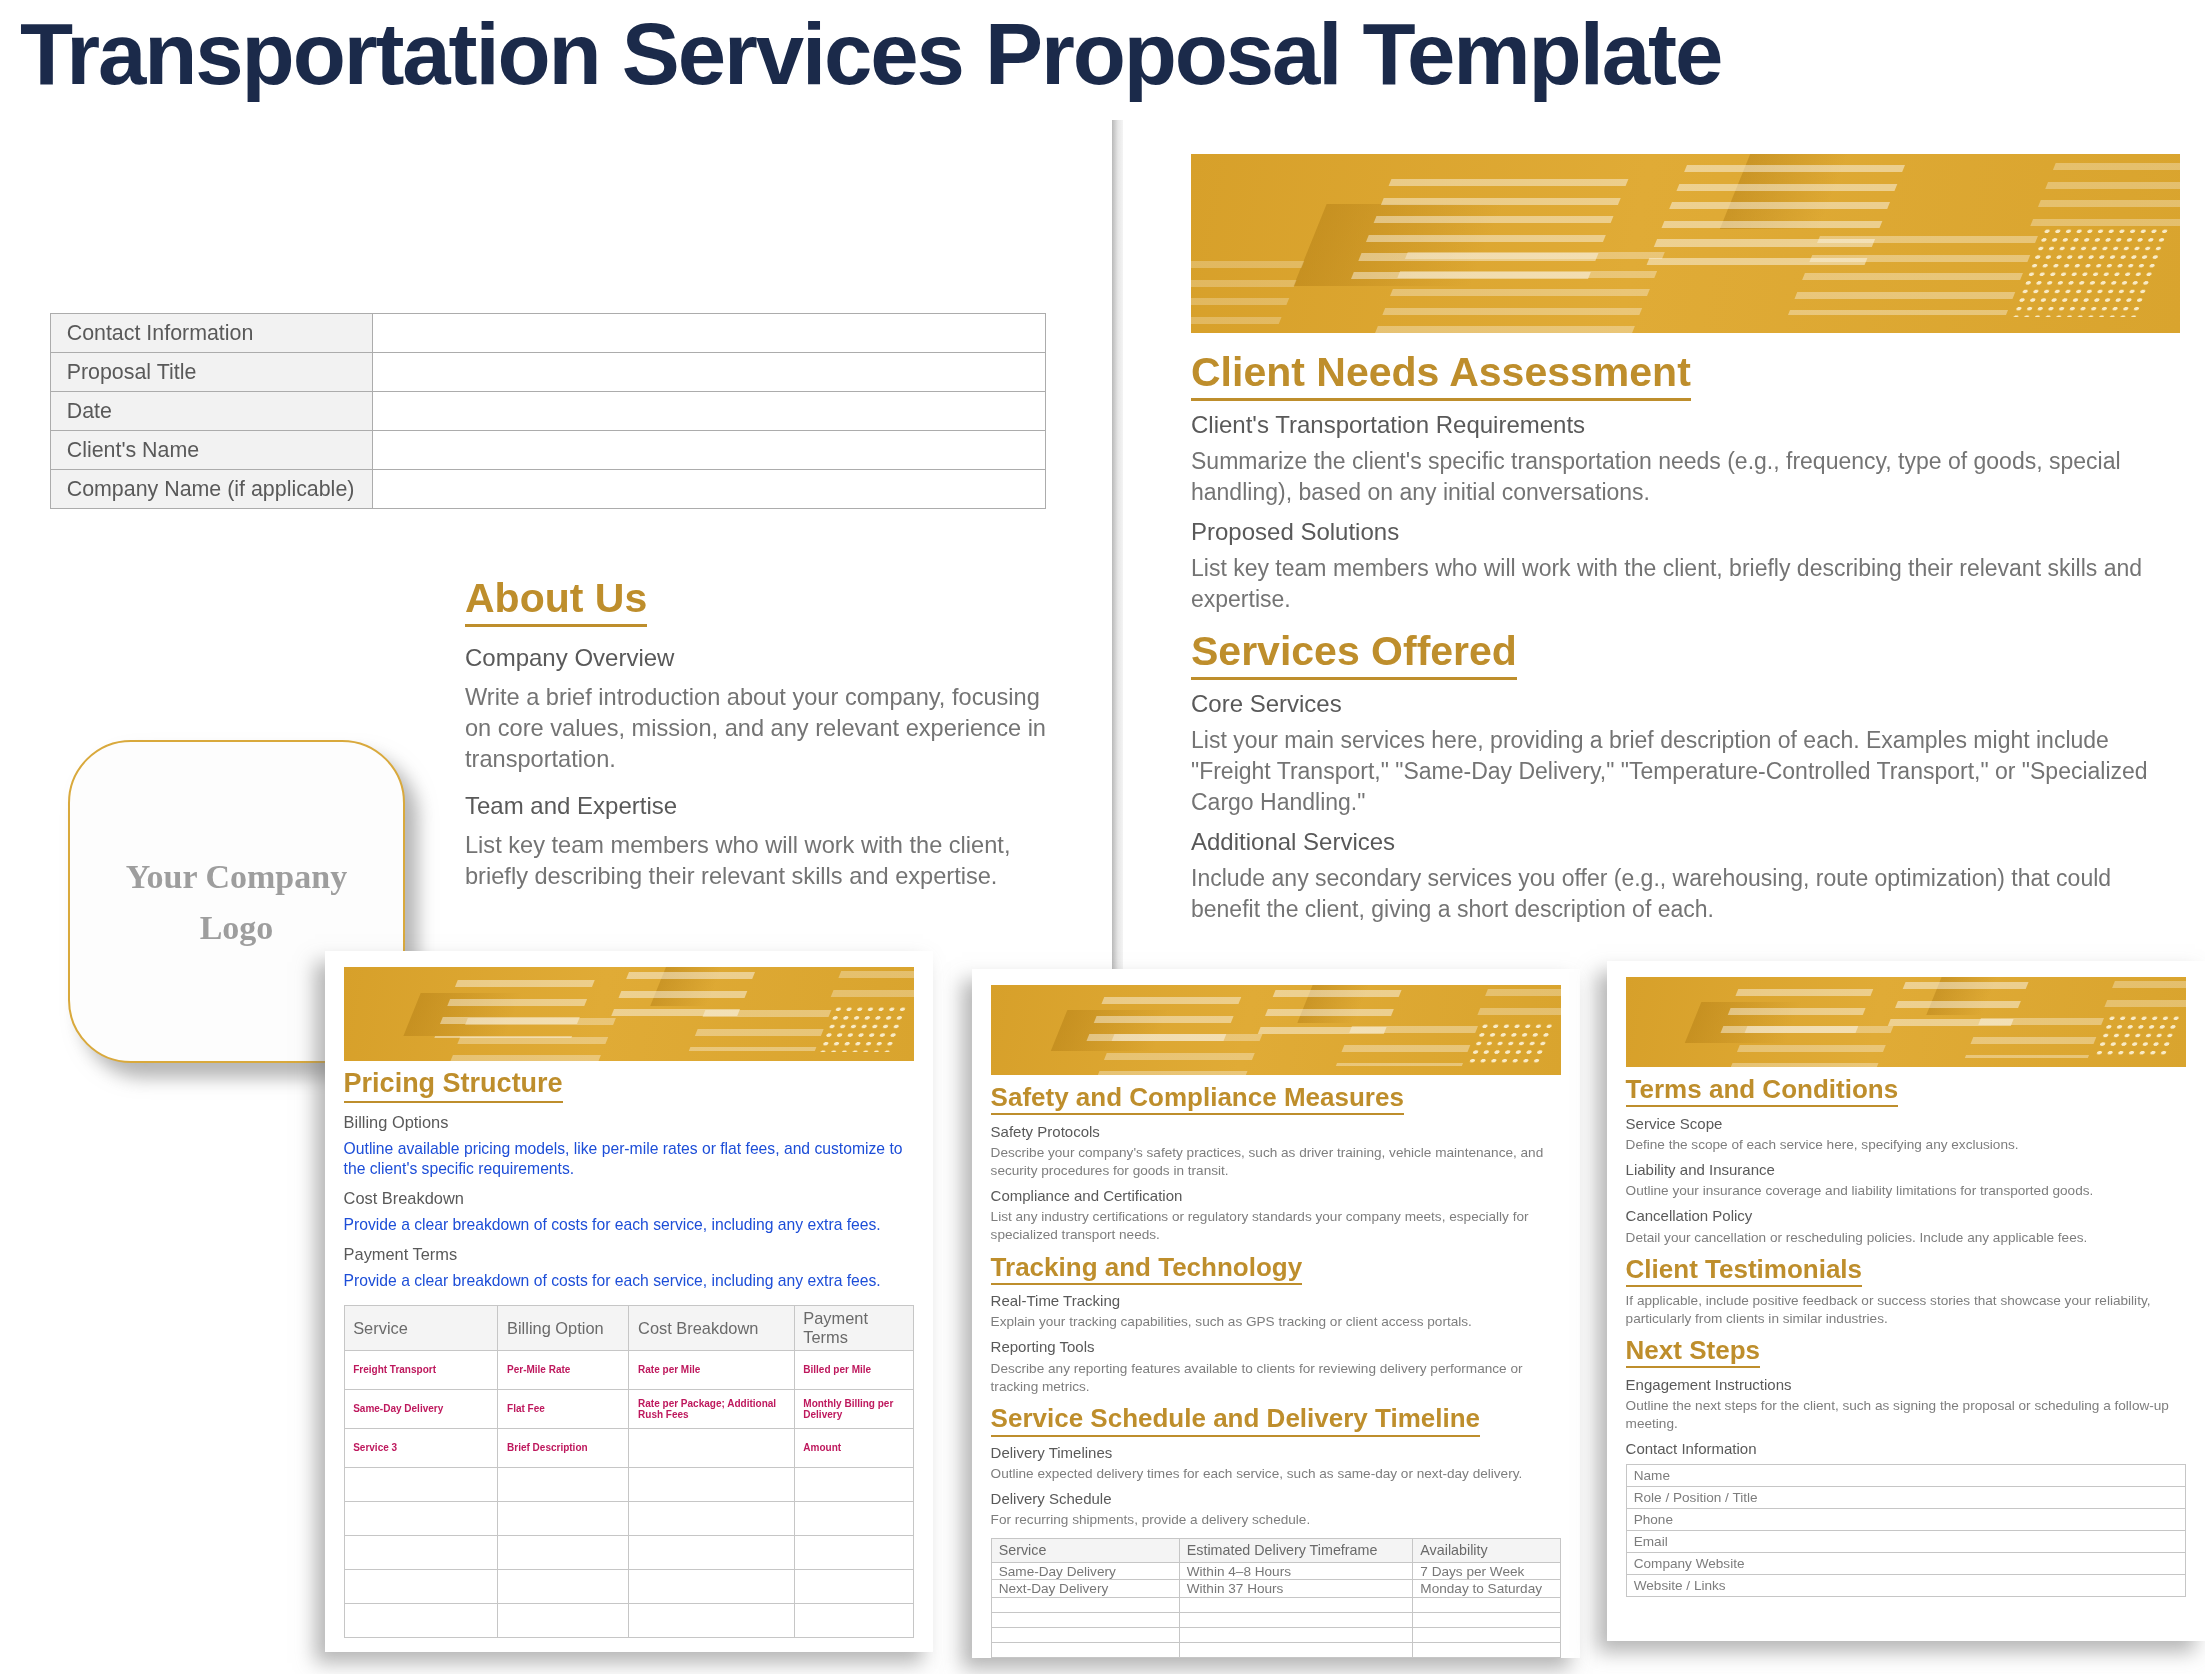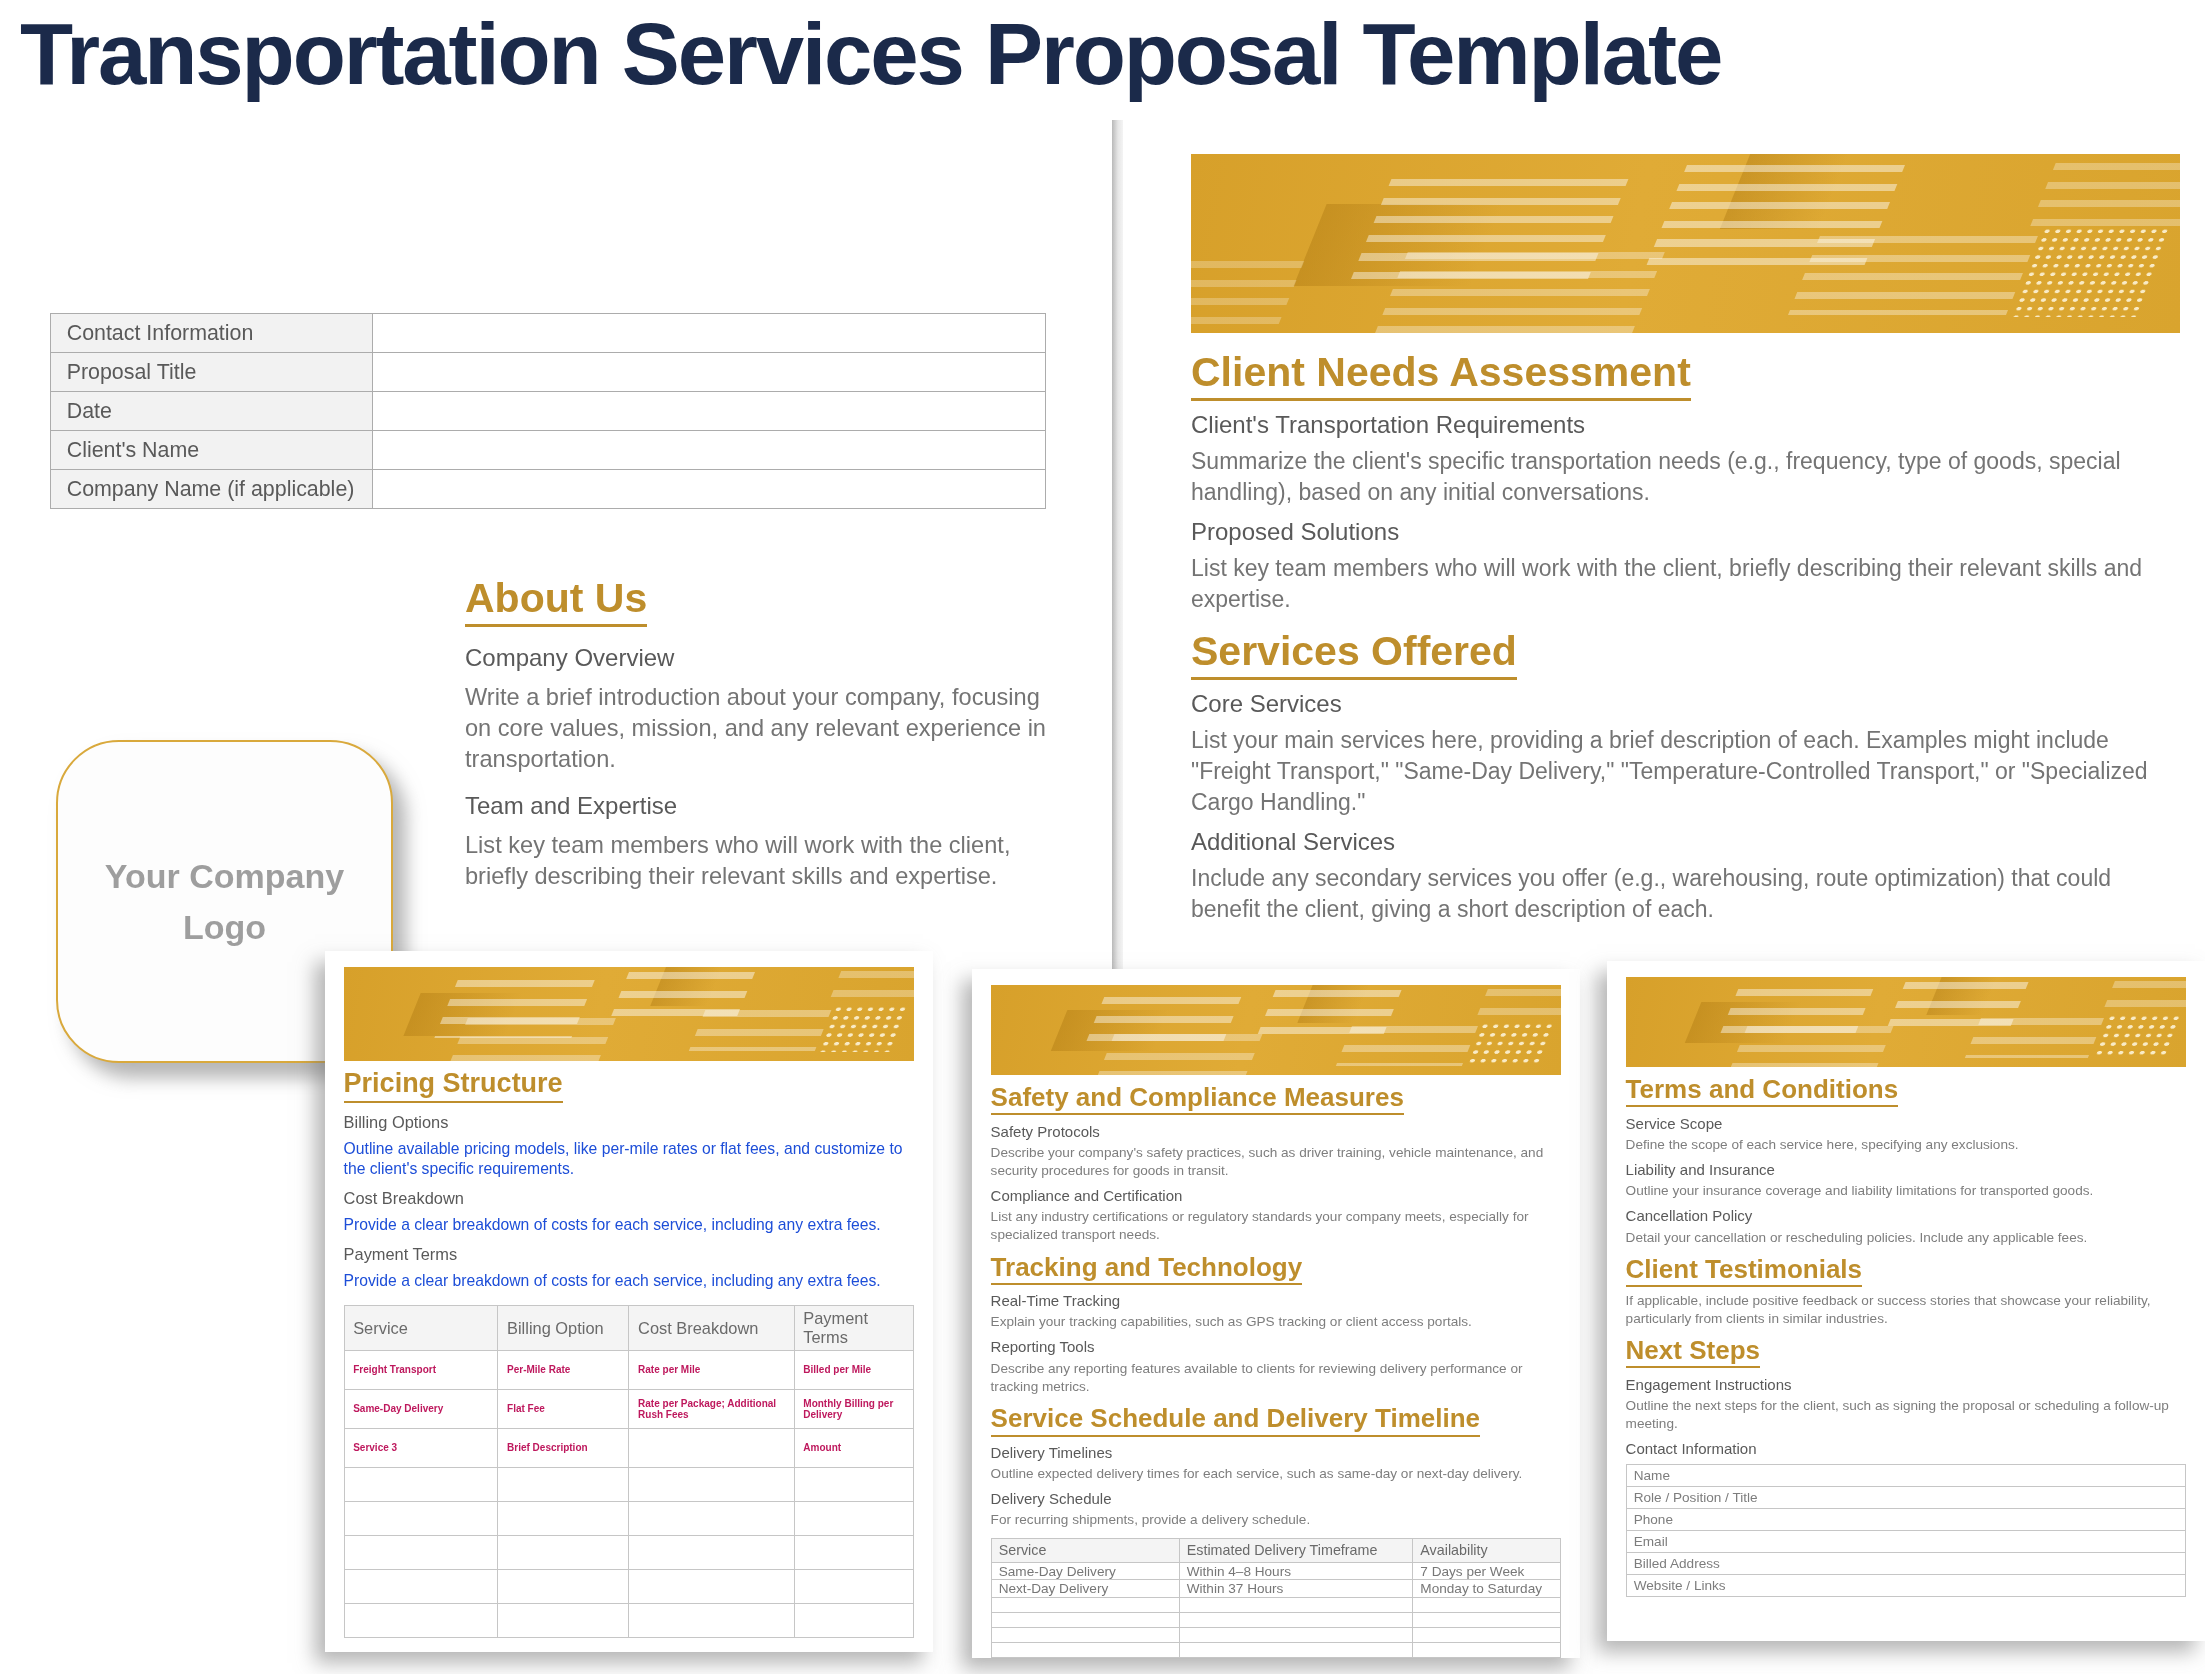--- a/index.html
+++ b/index.html
@@ -34,24 +34,24 @@
 
   
   .about { position:absolute; left:465px; top:576px; width:583px; }
   .about .gold-h { font-size:41px; }
   .sub { color:#595959; font-weight:normal; }
   .bodytxt { color:#747474; }
   .about .sub { font-size:24px; margin-top:17px; }
   .about .bodytxt { font-size:23.6px; line-height:31px; margin-top:10px; }
 
   
-  .logo-box { position:absolute; left:56px; top:740px; width:337px; height:323px;
+  .logo-box { position:absolute; left:68px; top:740px; width:337px; height:323px;
     background:#FDFDFD; border:2.1px solid #D9A93C; border-radius:63px;
     box-shadow:13px 14.3px 18.6px rgba(120,120,120,.55);
-    display:flex; align-items:center; justify-content:center; text-align:center; z-index:1; }
+    display:flex; align-items:center; justify-content:center; text-align:center; z-index:1;font-family:Liberation Serif, serif; }
   .logo-box .txt { font-size:34px; font-weight:bold; color:#9E9E9E; line-height:51px; }
 
   
   .banner { position:relative; overflow:hidden;
     background:linear-gradient(100deg,#D7A02A 0%,#E0AB36 45%,#D9A42E 100%); }
   .bnr-streak { position:absolute; transform:skewX(-22deg);
     background:repeating-linear-gradient(to bottom, rgba(255,255,255,.5) 0 7.1px, rgba(255,255,255,0) 7.1px 18.6px); }
   .st1 { left:18%; top:14%; width:24%; height:62%; opacity:.85; }
   .st2 { left:48%; top:6%;  width:22%; height:58%; opacity:.9; }
   .st3 { left:20%; top:55%; width:26%; height:52%; opacity:.65; }
@@ -390,21 +390,21 @@
         <tr>
             <td>Role / Position / Title</td>
           </tr>
         <tr>
             <td>Phone</td>
           </tr>
         <tr>
             <td>Email</td>
           </tr>
         <tr>
-            <td>Billed Address</td>
+            <td>Company Website</td>
           </tr>
         <tr>
             <td>Website / Links</td>
           </tr>
       </tbody>
     </table>
   </div>
 
 </div>
 

